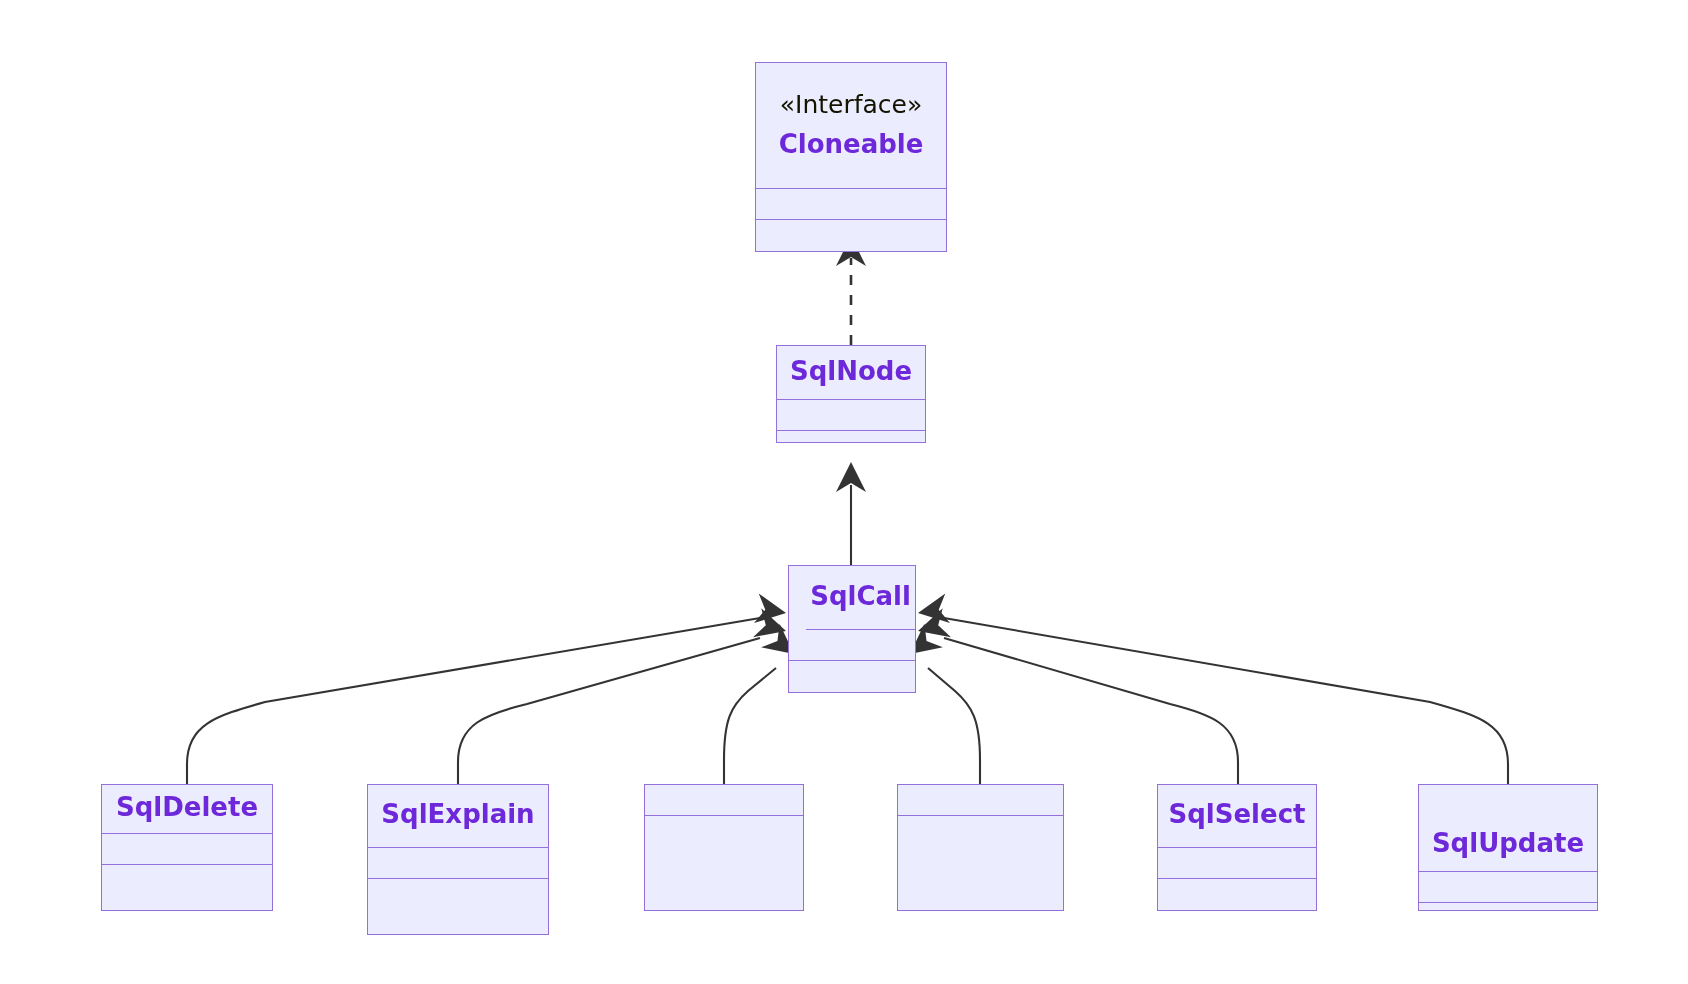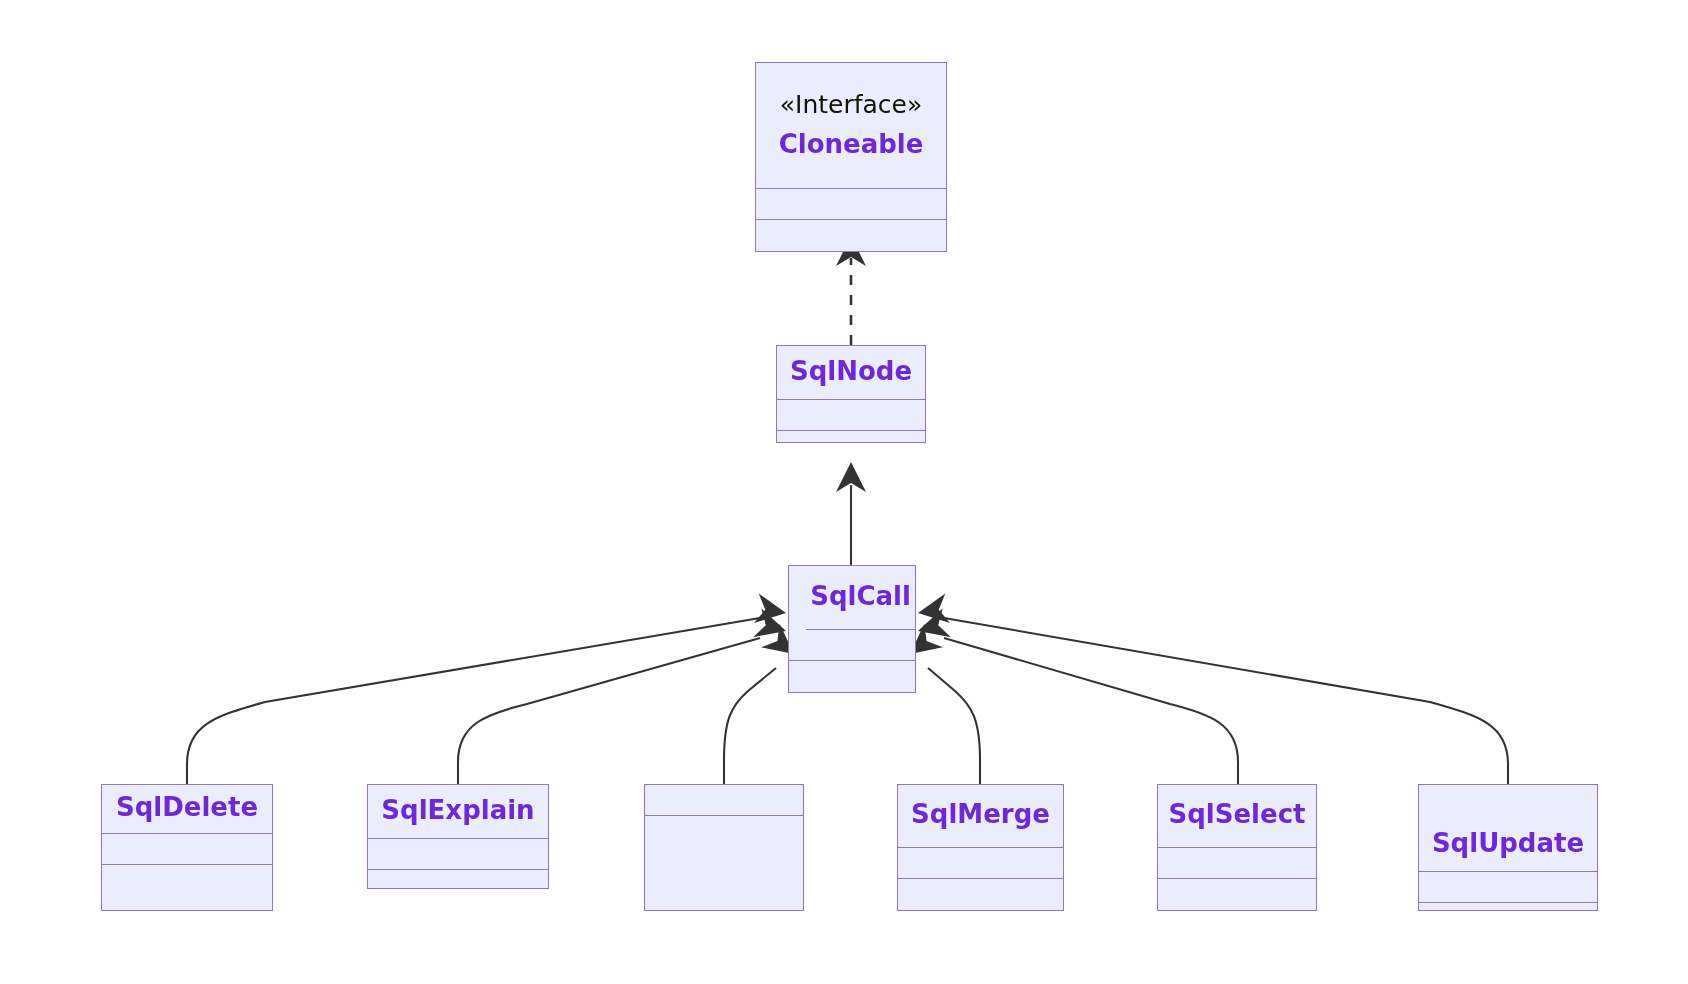--- a/index.html
+++ b/index.html
@@ -149,35 +149,32 @@
         <div class="class-attrs" style="height: 31px;"></div>
         <div class="class-methods" style="height: 30px;"></div>
       </div>
       <div class="uml-class" style="left: 101px; top: 784px; width: 172px; height: 127px;">
         <div class="class-header" style="height: 49px;">
           <div class="class-title">SqlDelete</div>
         </div>
         <div class="class-attrs" style="height: 31px;"></div>
         <div class="class-methods" style="height: 30px;"></div>
       </div>
-      <div class="uml-class" style="left: 367px; top: 784px; width: 182px; height: 105px;">
+      <div class="uml-class" style="left: 367px; top: 784px; width: 182px; height: 151px;">
         <div class="class-header" style="height: 62.8px;">
           <div class="class-title">SqlExplain</div>
         </div>
         <div class="class-attrs" style="height: 31px;"></div>
         <div class="class-methods" style="height: 30px;"></div>
       </div>
       <div class="uml-class" style="left: 644px; top: 784px; width: 160px; height: 127px;">
         <div class="class-attrs" style="height: 31px;"></div>
         <div class="class-methods" style="height: 30px;"></div>
       </div>
       <div class="uml-class" style="left: 897px; top: 784px; width: 167px; height: 127px;">
-        <div class="class-header" style="height: 62.8px;">
-          <div class="class-title">SqlMerge</div>
-        </div>
         <div class="class-attrs" style="height: 31px;"></div>
         <div class="class-methods" style="height: 30px;"></div>
       </div>
       <div class="uml-class" style="left: 1157px; top: 784px; width: 160px; height: 127px;">
         <div class="class-header" style="height: 62.8px;">
           <div class="class-title">SqlSelect</div>
         </div>
         <div class="class-attrs" style="height: 31px;"></div>
         <div class="class-methods" style="height: 30px;"></div>
       </div>

